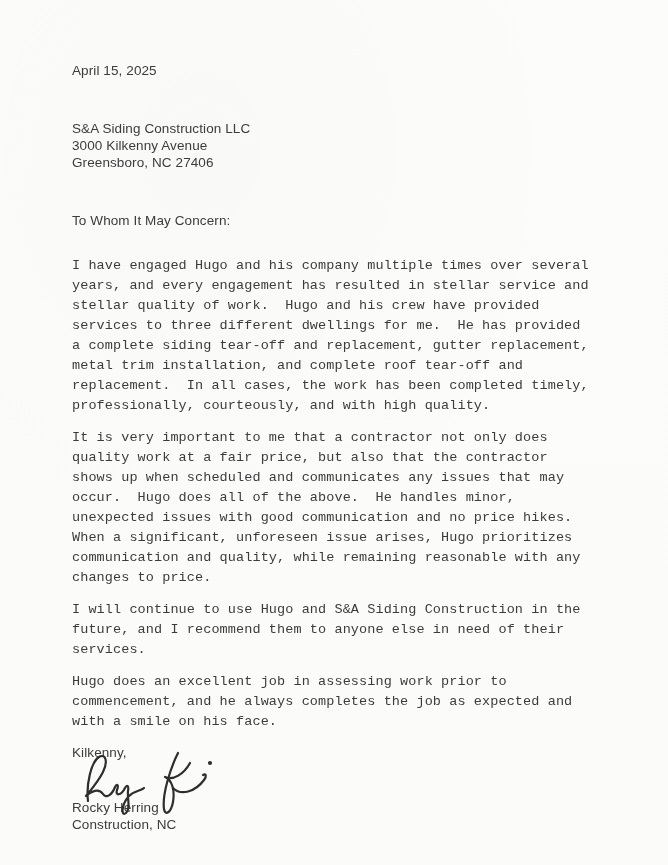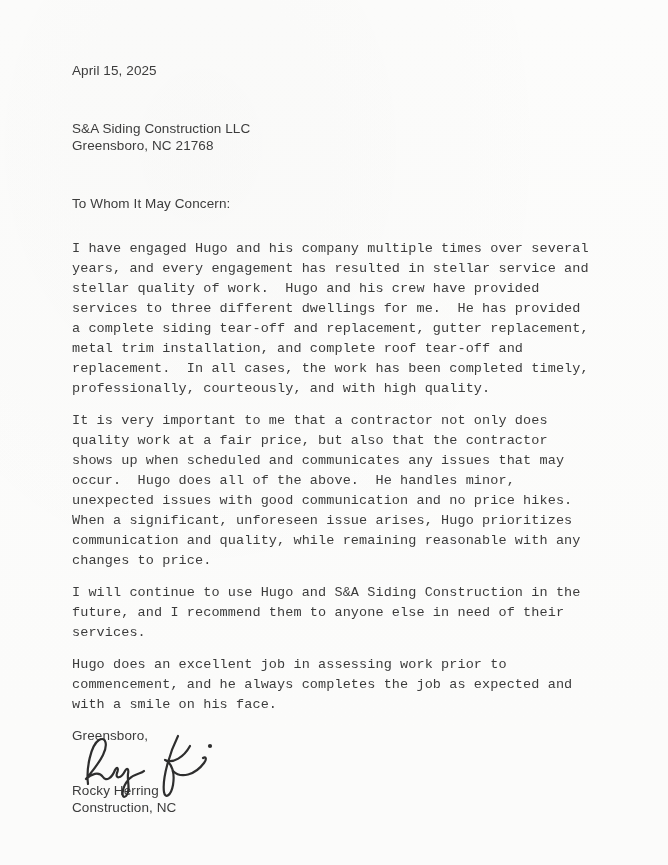--- a/index.html
+++ b/index.html
@@ -68,35 +68,36 @@
 </style>
 </head>
 <body>
 
 <div class="page">
 
   <p class="line date-line">April 15, 2025</p>
 
   <div class="address-block">
     <p class="line">S&amp;A Siding Construction LLC</p>
-    <p class="line">Greensboro, NC 21768</p>
+    <p class="line">3000 Kilkenny Avenue</p>
+    <p class="line">Greensboro, NC 27406</p>
   </div>
 
   <p class="line salutation">To Whom It May Concern:</p>
 
   <p class="body-par">I have engaged Hugo and his company multiple times over several years, and every engagement has resulted in stellar service and stellar quality of work.  Hugo and his crew have provided services to three different dwellings for me.  He has provided a complete siding tear-off and replacement, gutter replacement, metal trim installation, and complete roof tear-off and replacement.  In all cases, the work has been completed timely, professionally, courteously, and with high quality.</p>
 
   <p class="body-par">It is very important to me that a contractor not only does quality work at a fair price, but also that the contractor shows up when scheduled and communicates any issues that may occur.  Hugo does all of the above.  He handles minor, unexpected issues with good communication and no price hikes.  When a significant, unforeseen issue arises, Hugo prioritizes communication and quality, while remaining reasonable with any changes to price.</p>
 
   <p class="body-par">I will continue to use Hugo and S&amp;A Siding Construction in the future, and I recommend them to anyone else in need of their services.</p>
 
   <p class="body-par">Hugo does an excellent job in assessing work prior to commencement, and he always completes the job as expected and with a smile on his face.</p>
 
   <div>
-    <p class="line closing">Greensboro,</p>
+    <p class="line closing">Kilkenny,</p>
 
     <div class="sig-wrap">
       <svg width="156" height="70" viewBox="0 0 156 70" aria-hidden="true">
         <path class="sig-stroke" d="M10,52 C8,36 13,13 21,8 C28,4 30,13 25,23 C20,33 12,42 8,47
                  C13,42 21,39 25,45 C28,50 34,46 37,38 C39,34 41,36 39,41
                  C37,47 43,47 47,39 C49,35 51,37 50,42 C49,49 53,59 48,64
                  C43,68 43,56 51,47 C57,41 63,42 66,39"></path>
         <path class="sig-stroke" d="M100,4 C92,20 84,46 86,60 C87,67 93,64 95,53 C97,41 94,31 87,28
                  C95,32 106,25 112,14"></path>
         <path class="sig-stroke" d="M95,39 C103,47 117,43 126,31 C129,27 128,24 125,26"></path>

